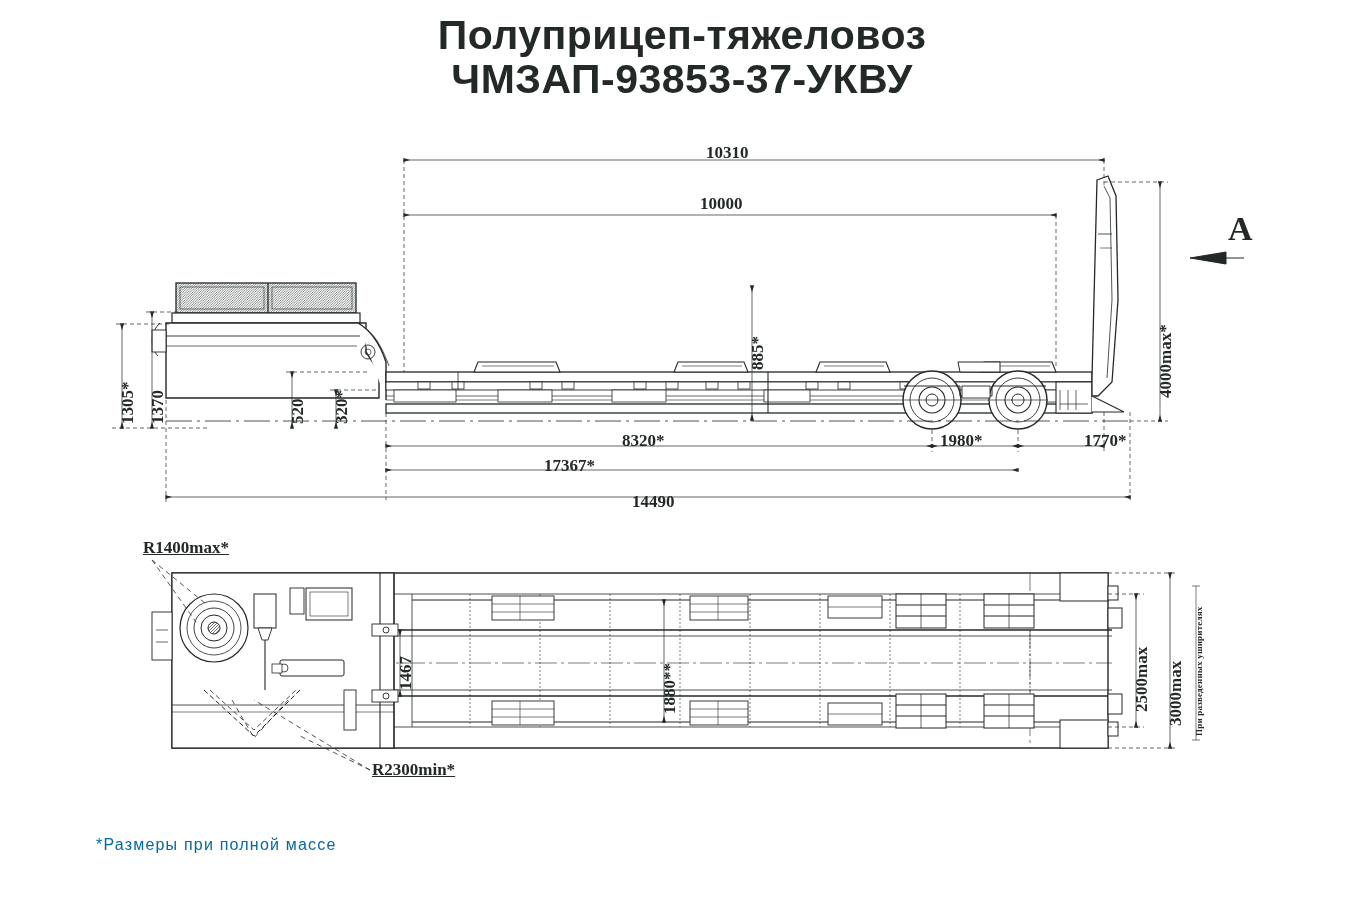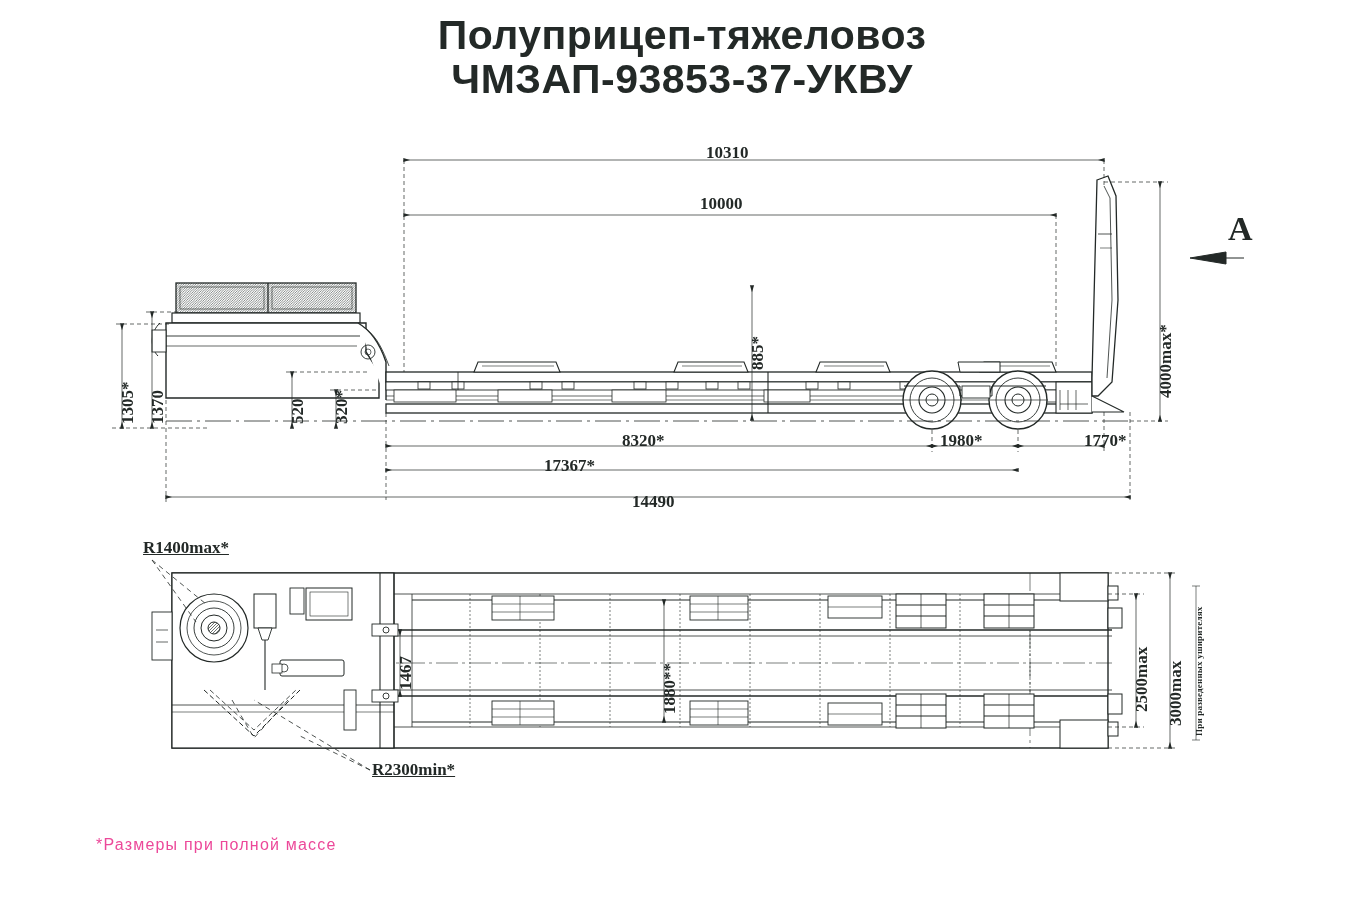--- a/index.html
+++ b/index.html
@@ -17,21 +17,21 @@
     color:#232927;white-space:pre-line;
   }
   .lbl{
     position:absolute;font-family:"Liberation Serif", serif;
     color:#232927;white-space:nowrap;font-weight:700;
   }
   .lbl.m{font-size:17px;}
   .rot90{transform:rotate(-90deg);transform-origin:0 0;}
   .note{
     position:absolute;font-family:"Liberation Sans", sans-serif;
-    font-size:16px;letter-spacing:1.2px;color:#ec4899;white-space:nowrap;
+    font-size:16px;letter-spacing:1.2px;color:#0369a1;white-space:nowrap;
   }
   .bigA{
     position:absolute;font-family:"Liberation Serif", serif;
     font-size:34px;font-weight:700;color:#232927;
   }
   .tiny{font-size:9px;letter-spacing:.2px;font-family:"Liberation Serif",serif;}
 </style>
 </head>
 <body>
 

